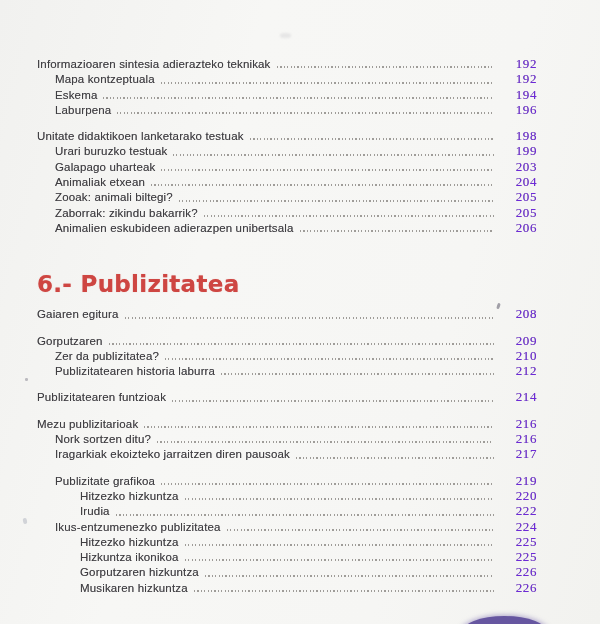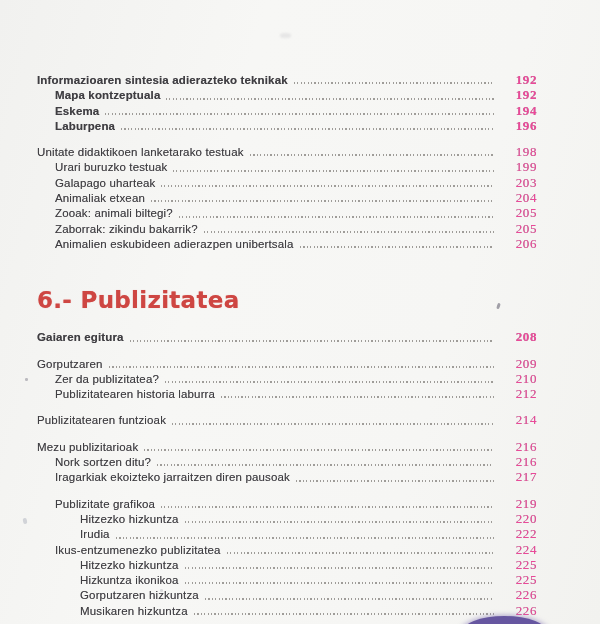--- a/index.html
+++ b/index.html
@@ -6,38 +6,38 @@
   body{
     width:600px;height:624px;overflow:hidden;position:relative;
     background:linear-gradient(105deg,#f1f1ef 0%,#f7f7f5 35%,#f6f6f4 70%,#f2f2ef 100%);
     font-family:"Liberation Sans",sans-serif;
     -webkit-font-smoothing:antialiased;
   }
   .page{position:absolute;inset:0;}
   .toc{padding:0 63px 0 37px;}
   .toc-top{padding-top:56px;}
   .toc-group{margin-top:11px;}
-  .toc-group:first-child{margin-top:16px;font-weight:bold;}
+  .toc-group:first-child{margin-top:0;}
   .toc-row{
     display:flex;align-items:baseline;height:15.3px;
     font-size:11.5px;color:#3f3e42;
     text-shadow:0 0 0.6px rgba(72,70,76,.55);
   }
   .toc-row.lvl1{padding-left:18px;}
   .toc-row.lvl2{padding-left:43px;}
   .toc-label{white-space:nowrap;letter-spacing:0.15px;}
   .leader{
     flex:1;min-width:12px;height:2px;align-self:flex-end;
     margin:0 9px 3px 6px;
     background:repeating-linear-gradient(to right,#8f8c88 0 1.1px,transparent 1.1px 3.4px);
     opacity:.85;
   }
   .pagenum{
     width:34px;flex:0 0 34px;text-align:right;
-    font-family:"Liberation Serif",serif;font-size:13px;color:#ec4899;
+    font-family:"Liberation Serif",serif;font-size:13px;color:#6d28d9;
     letter-spacing:0.6px;text-shadow:0 0 0.6px rgba(70,68,76,.5);
   }
   .chapter-heading{
     margin:36px 0 9px 0;padding-left:37px;
     font-family:"DejaVu Sans",sans-serif;font-weight:bold;
     font-size:23px;letter-spacing:0.3px;color:#ce4642;
     text-shadow:0 0 0.7px rgba(206,70,66,.6);
   }
   .purple-blob{
     position:absolute;left:461px;top:616px;width:87px;height:34px;

